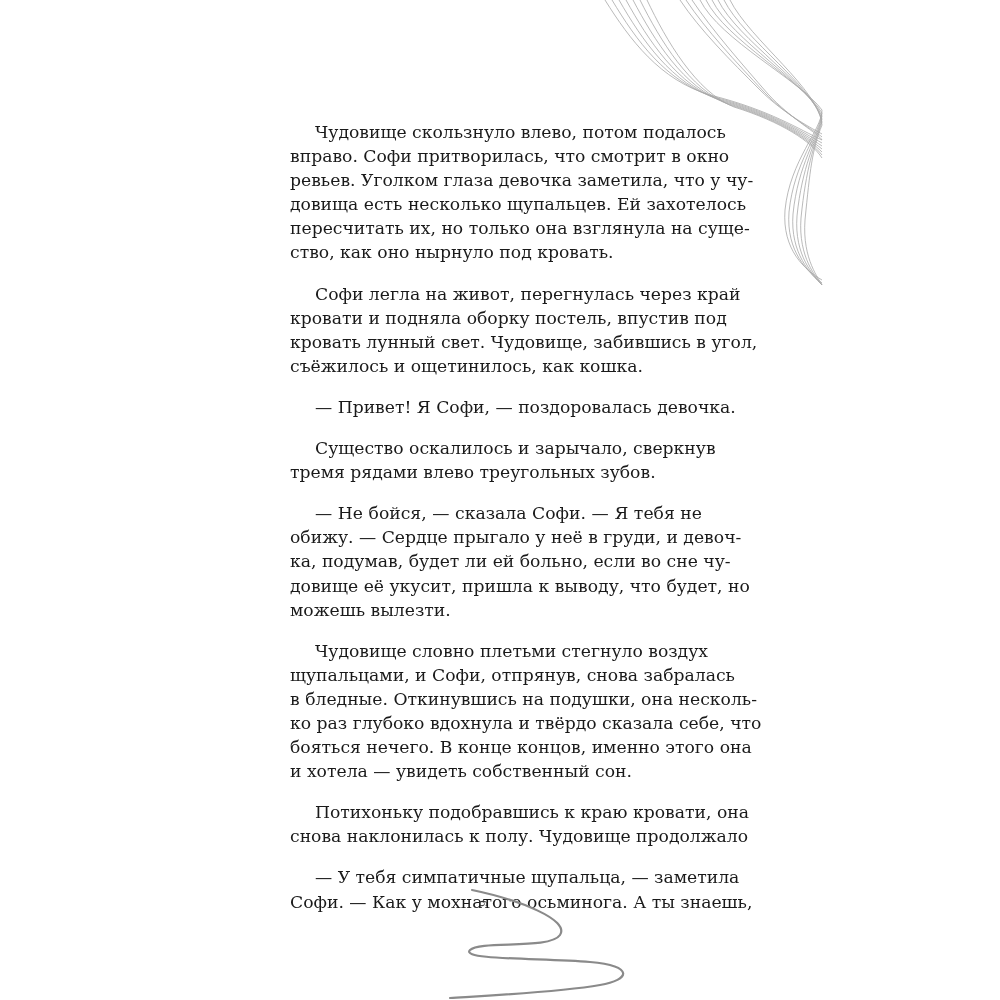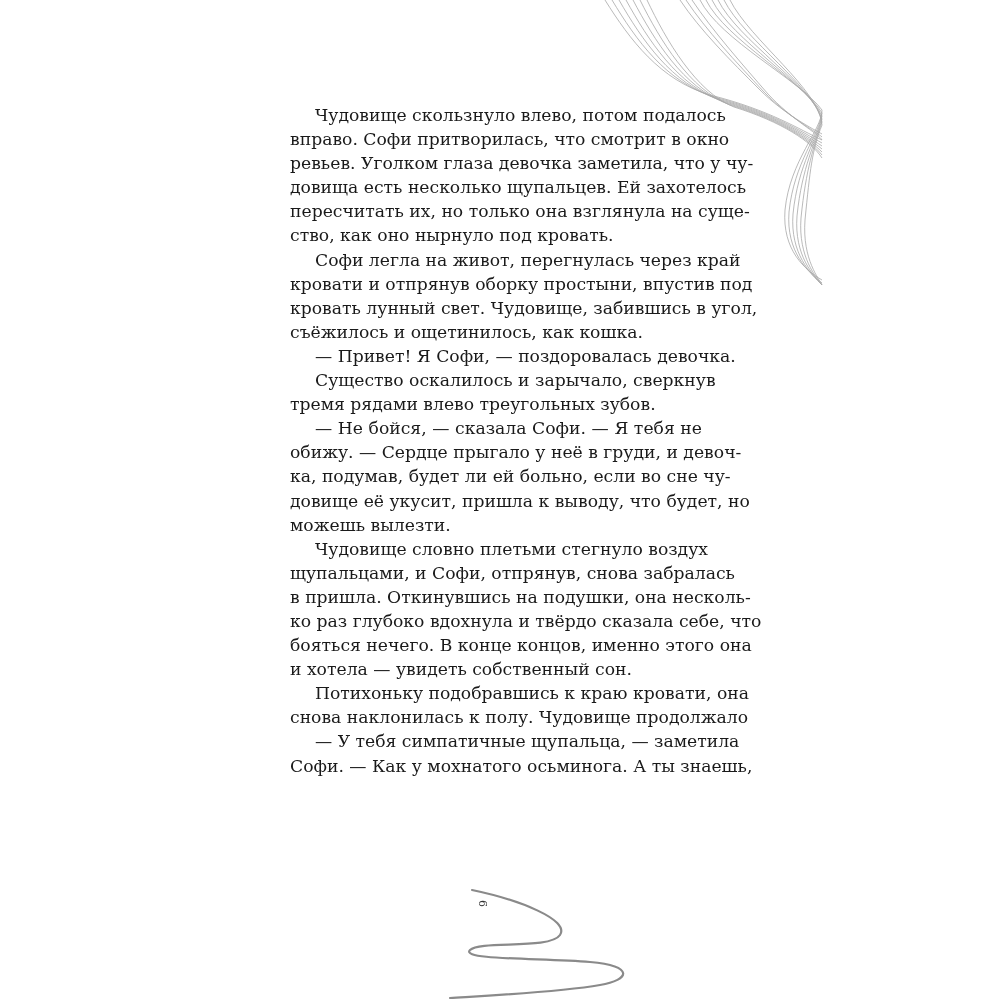--- a/index.html
+++ b/index.html
@@ -10,21 +10,21 @@
     }
     .wave-top { position: absolute; left: 600px; top: 0; width: 225px; height: 285px; }
     .wave-bottom { position: absolute; left: 420px; top: 880px; width: 210px; height: 120px; }
     .text-block {
       position: absolute; left: 290px; top: 103px; width: 412px;
       font-family: "DejaVu Serif", serif; font-size: 17.2px; line-height: 24.1px;
       color: #1a1a1a; text-align: justify;
     }
     .para { margin: 0; text-indent: 0; }
     .line { display: block; white-space: nowrap; text-align-last: justify; }
-    .line.indent { padding-left: 25px; }
+    .line.indent { padding-left: 25px; margin-top: 17px; }
     .line.last { text-align-last: left; }
     .page-number {
       position: absolute; left: 476px; top: 897px; width: 12px; text-align: center;
       font-family: "DejaVu Serif", serif; font-size: 11px; color: #333;
       transform: rotate(90deg);
     }
   </style>
 </head>
 <body>
 
@@ -55,42 +55,42 @@
   <p class="para">
     <span class="line indent">Чудовище скользнуло влево, потом подалось</span>
     <span class="line">вправо. Софи притворилась, что смотрит в окно</span>
     <span class="line">ревьев. Уголком глаза девочка заметила, что у чу-</span>
     <span class="line">довища есть несколько щупальцев. Ей захотелось</span>
     <span class="line">пересчитать их, но только она взглянула на суще-</span>
     <span class="line last">ство, как оно нырнуло под кровать.</span>
   </p>
   <p class="para">
     <span class="line indent">Софи легла на живот, перегнулась через край</span>
-    <span class="line">кровати и отпрянув оборку простыни, впустив под</span>
+    <span class="line">кровати и подняла оборку постель, впустив под</span>
     <span class="line">кровать лунный свет. Чудовище, забившись в угол,</span>
     <span class="line last">съёжилось и ощетинилось, как кошка.</span>
   </p>
   <p class="para">
     <span class="line indent">— Привет! Я Софи, — поздоровалась девочка.</span>
   </p>
   <p class="para">
     <span class="line indent">Существо оскалилось и зарычало, сверкнув</span>
     <span class="line last">тремя рядами влево треугольных зубов.</span>
   </p>
   <p class="para">
     <span class="line indent">— Не бойся, — сказала Софи. — Я тебя не</span>
     <span class="line">обижу. — Сердце прыгало у неё в груди, и девоч-</span>
     <span class="line">ка, подумав, будет ли ей больно, если во сне чу-</span>
     <span class="line">довище её укусит, пришла к выводу, что будет, но</span>
     <span class="line last">можешь вылезти.</span>
   </p>
   <p class="para">
     <span class="line indent">Чудовище словно плетьми стегнуло воздух</span>
     <span class="line">щупальцами, и Софи, отпрянув, снова забралась</span>
-    <span class="line">в пришла. Откинувшись на подушки, она несколь-</span>
+    <span class="line">в бледные. Откинувшись на подушки, она несколь-</span>
     <span class="line">ко раз глубоко вдохнула и твёрдо сказала себе, что</span>
     <span class="line">бояться нечего. В конце концов, именно этого она</span>
     <span class="line last">и хотела — увидеть собственный сон.</span>
   </p>
   <p class="para">
     <span class="line indent">Потихоньку подобравшись к краю кровати, она</span>
     <span class="line">снова наклонилась к полу. Чудовище продолжало</span>
   </p>
   <p class="para">
     <span class="line indent">— У тебя симпатичные щупальца, — заметила</span>

